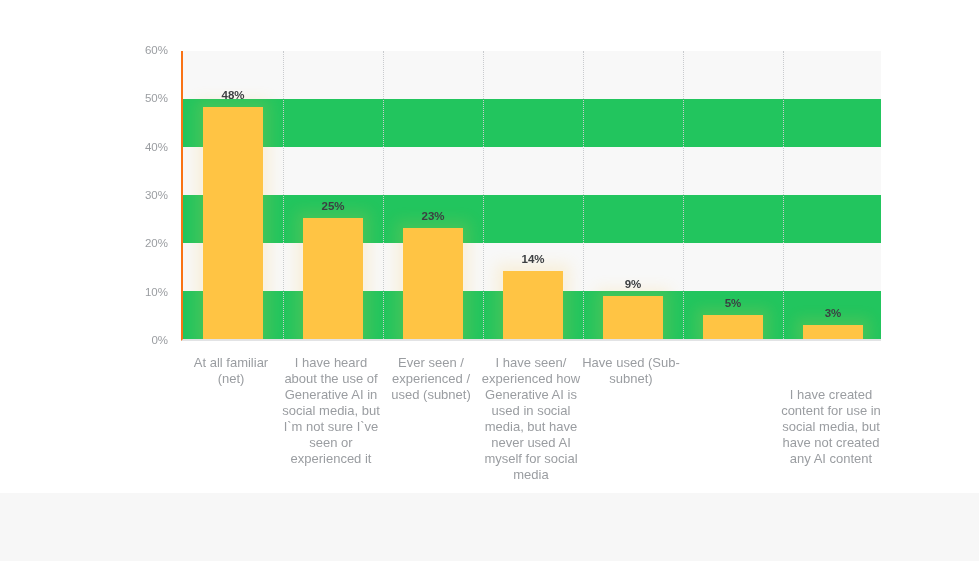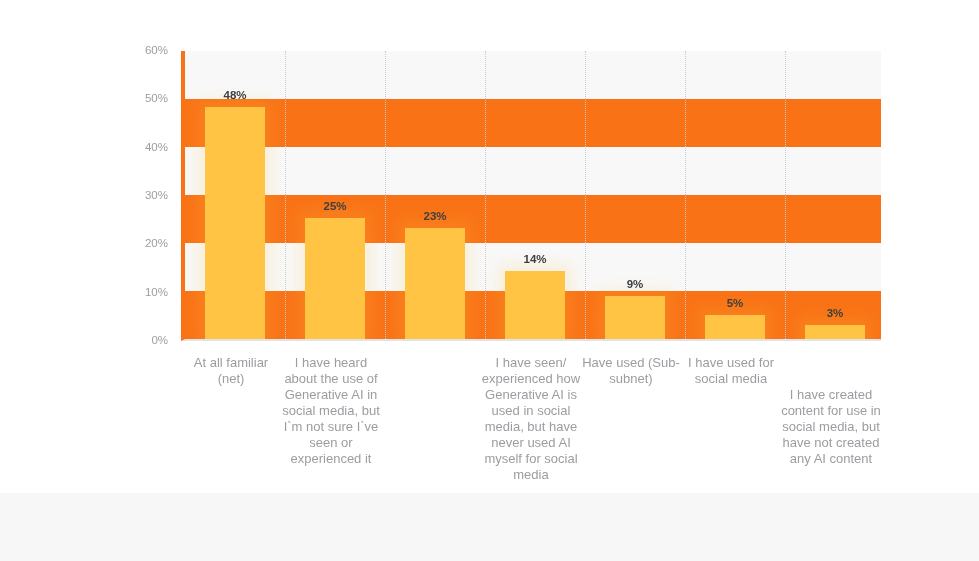--- a/index.html
+++ b/index.html
@@ -35,22 +35,22 @@
     line-height: 14px;
     color: #5e6164;
     white-space: pre-line;
   }
 
   
   #plot-area {
     position: absolute;
     left: 181px; top: 51px;
     width: 700px; height: 290px;
-    background: #f97316;
-    border-left: 4px solid #f97316;
+    background: #22c55e;
+    border-left: 2px solid #f97316;
     border-bottom: 2px solid #e2e3e5;
   }
   #plot-inner {
     position: absolute;
     left: 0; top: 0; right: 0; bottom: 0;
     overflow: hidden;
   }
   
   .band {
     position: absolute;
@@ -199,38 +199,39 @@
         </div>
         <div class="xlabel" style="left: 100px;">
           <div>I have heard</div>
           <div>about the use of</div>
           <div>Generative AI in</div>
           <div>social media, but</div>
           <div>I`m not sure I`ve</div>
           <div>seen or</div>
           <div>experienced it</div>
         </div>
+        <div class="xlabel" style="left: 200px;">
+          <div>Ever seen /</div>
+          <div>experienced /</div>
+          <div>used (subnet)</div>
+        </div>
         <div class="xlabel" style="left: 300px;">
           <div>I have seen/</div>
           <div>experienced how</div>
           <div>Generative AI is</div>
           <div>used in social</div>
           <div>media, but have</div>
           <div>never used AI</div>
           <div>myself for social</div>
           <div>media</div>
         </div>
         <div class="xlabel" style="left: 400px;">
           <div>Have used (Sub-</div>
           <div>subnet)</div>
         </div>
-        <div class="xlabel" style="left: 500px;">
-          <div>I have used for</div>
-          <div>social media</div>
-        </div>
         <div class="xlabel" style="left: 600px; margin-top: 32px;">
           <div>I have created</div>
           <div>content for use in</div>
           <div>social media, but</div>
           <div>have not created</div>
           <div>any AI content</div>
         </div>
       </div>
   </div>
 

